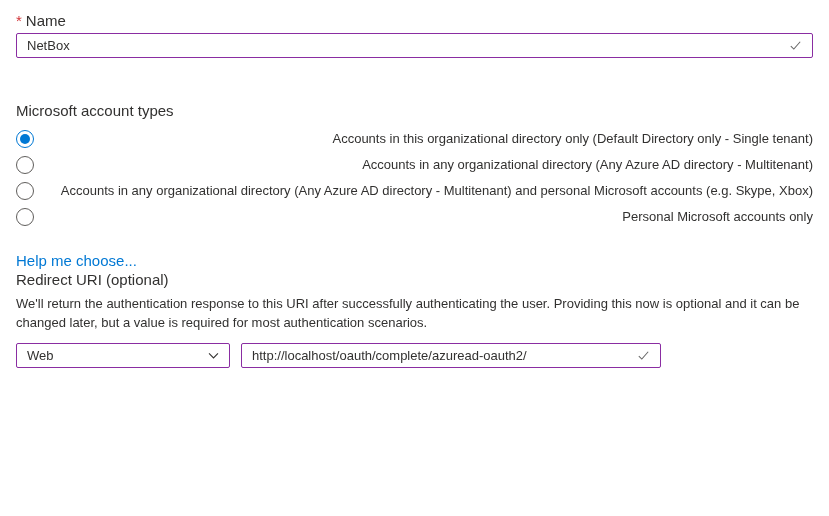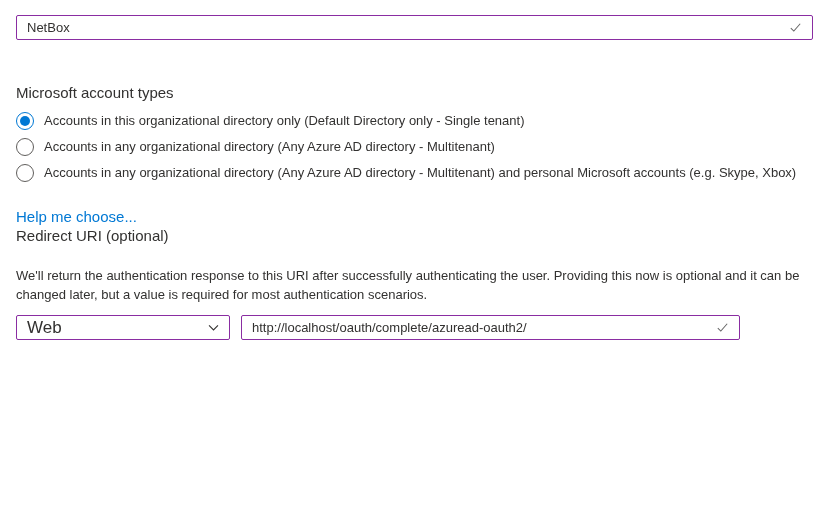--- a/index.html
+++ b/index.html
@@ -28,61 +28,62 @@
   }
   .field input {
     flex: 1; min-width: 0; border: none; outline: none; background: transparent;
     font-family: inherit; font-size: 13px; color: #323130; padding: 0 6px 0 10px;
   }
   .icon-box { flex: none; display: flex; align-items: center; padding-right: 9px; }
 
   
   .name-title    { margin-top: 11px; }
   .desc-name     { margin-top: 14px; }
-  .name-field    { margin-top: 15px; }
+  .name-field    { margin-top: 2px; }
   .sat-title     { margin-top: 43px; }
   .sat-question  { margin-top: 17px; }
   .radio-group   { margin-top: 9px; }
   .help-link     { display: inline-block; margin-top: 26px; font-size: 15px; line-height: 17px;
                    color: #0078d4; text-decoration: none; cursor: pointer; }
   .redirect-title{ }
-  .desc-redirect { margin-top: 20px; }
+  .desc-redirect { margin-top: 4px; }
   .desc-redirect .line { font-size: 13px; line-height: 19px; color: #323130; }
   .uri-row       { margin-top: 11px; display: flex; align-items: center; }
 
   
-  .radio-row { display: flex; align-items: center; margin-bottom: 8px; cursor: pointer; }
+  .radio-row { display: flex; align-items: center; margin-bottom: 8px; cursor: pointer; justify-content: space-between; }
   .radio-row:last-child { margin-bottom: 0; }
   .radio {
     box-sizing: border-box; width: 18px; height: 18px; border-radius: 50%;
     border: 1px solid #605e5c; background: #fff; margin-right: 10px; flex: none; position: relative;
   }
   .radio.selected { border: 1.5px solid #0078d4; }
   .radio.selected::after {
     content: ""; position: absolute; top: 3px; left: 3px; right: 3px; bottom: 3px;
     background: #0078d4; border-radius: 50%;
   }
   .radio-label { font-size: 13px; line-height: 18px; color: #323130; }
 
   
   .select-box {
     box-sizing: border-box; width: 214px; height: 25px; flex: none;
     display: flex; align-items: center; justify-content: space-between;
     padding: 0 9px 0 10px; background: #fff;
     border: 1.5px solid #8a2da2; border-radius: 2px; cursor: pointer;
   }
-  .select-value { font-size: 17px; color: #323130; }
-  .uri-field { width: 499px; margin-left: 11px; flex: none; }
+  .select-value { font-size: 13px; color: #323130; }
+  .uri-field { width: 420px; margin-left: 11px; flex: none; }
 </style>
 </head>
 <body>
 
 <div class="page">
 
   
+  <h3 class="section-title name-title"><span class="required-marker">*</span><span>Name</span></h3>
 
 
   <div class="field name-field">
     <input type="text" value="NetBox" style="">
     <span class="icon-box">
       <svg width="15" height="15" viewBox="0 0 16 16">
         <path d="M3 8.6l3.2 3.2L13 4" fill="none" stroke="#666666" stroke-width="1.1"></path>
       </svg>
     </span>
   </div>
@@ -96,20 +97,24 @@
       <span class="radio selected"></span>
       <span class="radio-label">Accounts in this organizational directory only (Default Directory only - Single tenant)</span>
     </div>
     <div class="radio-row">
       <span class="radio"></span>
       <span class="radio-label">Accounts in any organizational directory (Any Azure AD directory - Multitenant)</span>
     </div>
     <div class="radio-row">
       <span class="radio"></span>
       <span class="radio-label">Accounts in any organizational directory (Any Azure AD directory - Multitenant) and personal Microsoft accounts (e.g. Skype, Xbox)</span>
+    </div>
+    <div class="radio-row">
+      <span class="radio"></span>
+      <span class="radio-label">Personal Microsoft accounts only</span>
     </div>
   </div>
 
   <a class="help-link">Help me choose...</a>
 
   
   <h3 class="section-title redirect-title">Redirect URI (optional)</h3>
 
   <div class="desc-redirect">
     <div class="line">We'll return the authentication response to this URI after successfully authenticating the user. Providing this now is optional and it can be</div>

